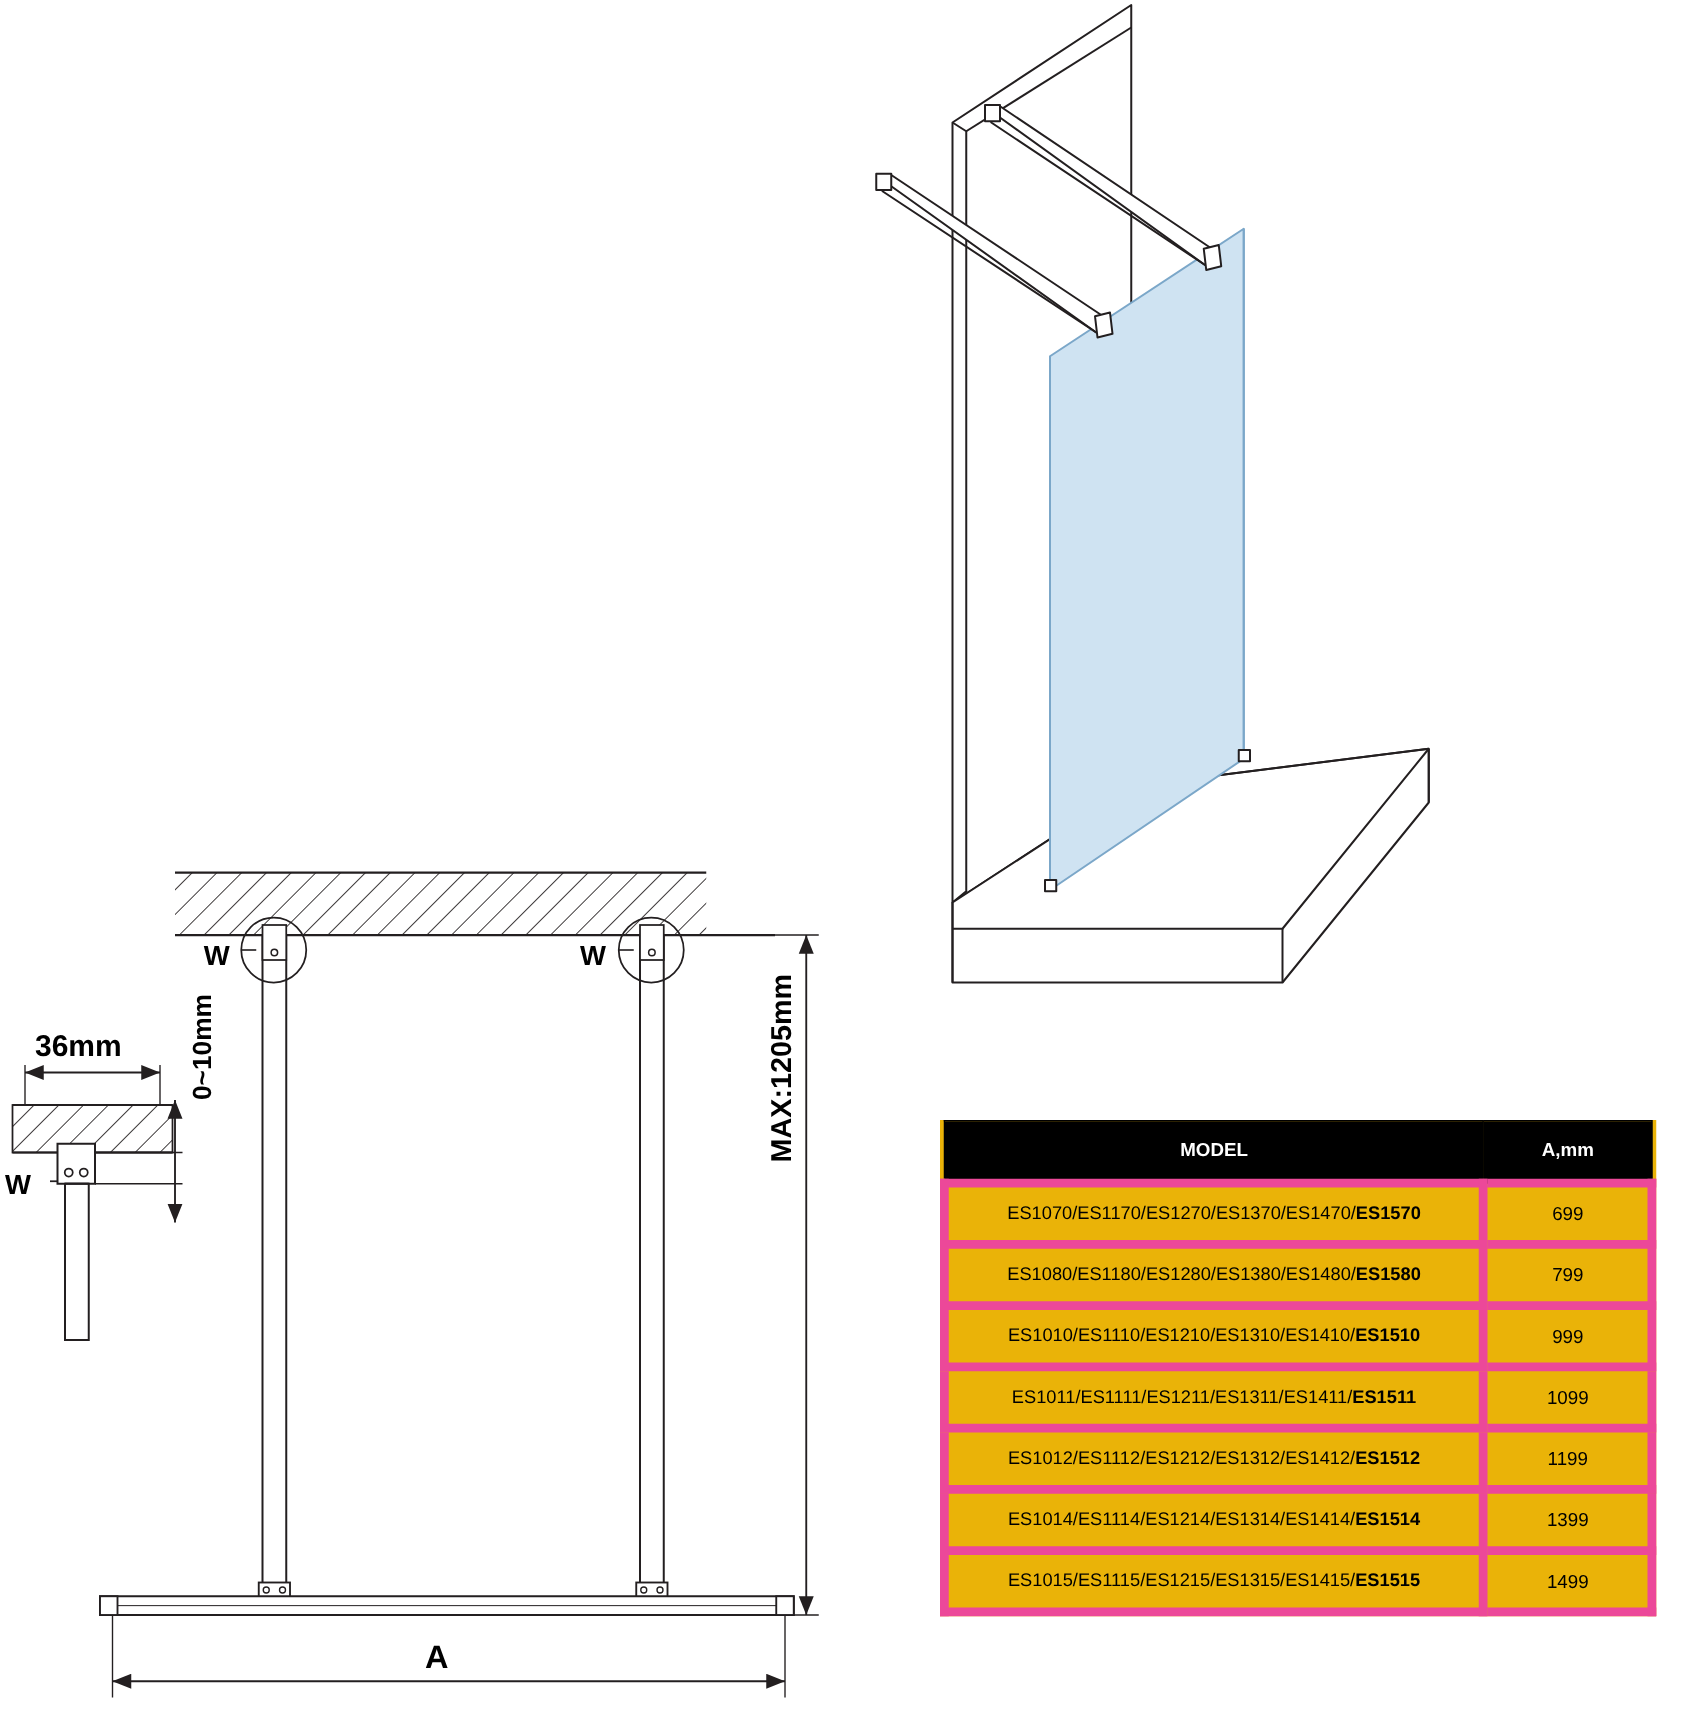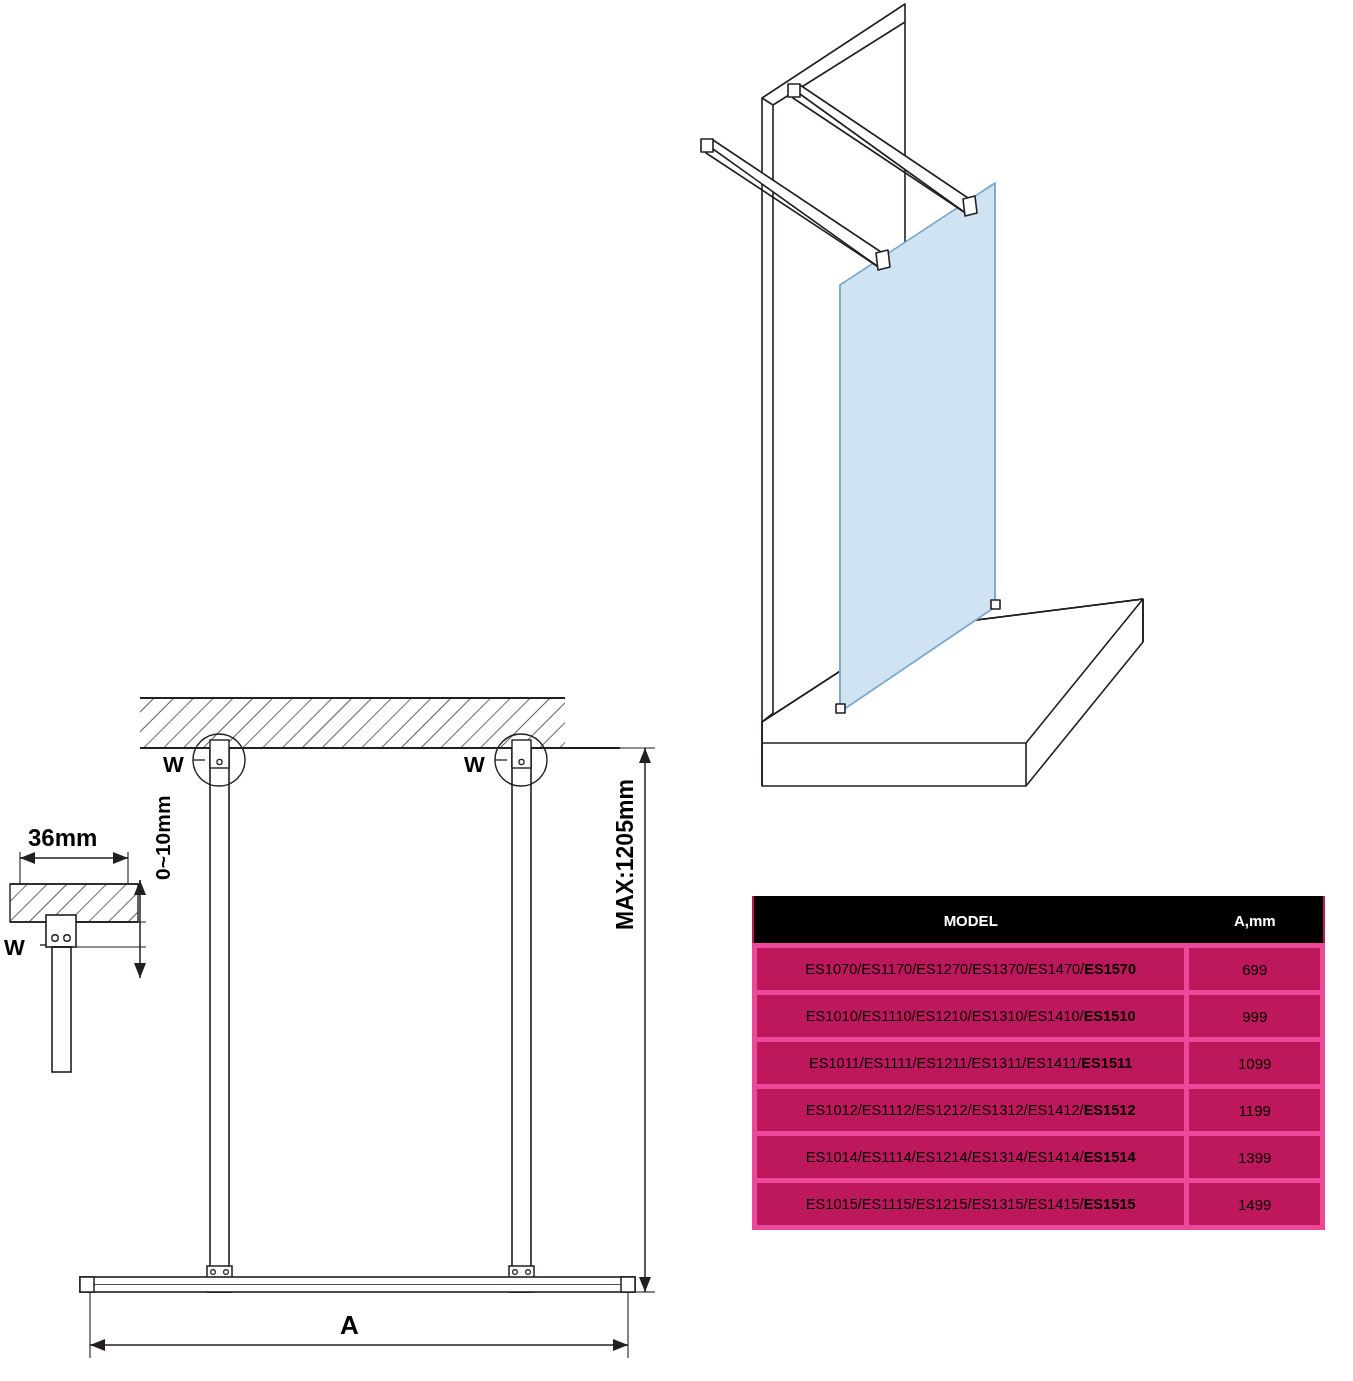--- a/index.html
+++ b/index.html
@@ -28,24 +28,24 @@
     height: 1381px;
   }
   
   .spec-table {
     position: absolute;
     left: 752px;
     top: 896px;
     width: 573px;
     border-collapse: collapse;
     font-size: 14.5px;
-    background: #be185d;
+    background: #eab308;
   }
   .spec-table th, .spec-table td {
-    border: 5px solid #ec4899;
+    border: 7px solid #ec4899;
     padding: 0;
     height: 42px;
     text-align: center;
     vertical-align: middle;
     font-weight: normal;
   }
   .spec-table thead th {
     background: #000;
     color: #fff;
     font-weight: bold;
@@ -239,20 +239,24 @@
         <th>MODEL</th>
         <th>A,mm</th>
       </tr>
     </thead>
     <tbody id="table-body">
         <tr>
           <td class="model-cell"><span>ES1070/ES1170/ES1270/ES1370/ES1470/</span><span class="hl">ES1570</span></td>
           <td class="a-cell">699</td>
         </tr>
         <tr>
+          <td class="model-cell"><span>ES1080/ES1180/ES1280/ES1380/ES1480/</span><span class="hl">ES1580</span></td>
+          <td class="a-cell">799</td>
+        </tr>
+        <tr>
           <td class="model-cell"><span>ES1010/ES1110/ES1210/ES1310/ES1410/</span><span class="hl">ES1510</span></td>
           <td class="a-cell">999</td>
         </tr>
         <tr>
           <td class="model-cell"><span>ES1011/ES1111/ES1211/ES1311/ES1411/</span><span class="hl">ES1511</span></td>
           <td class="a-cell">1099</td>
         </tr>
         <tr>
           <td class="model-cell"><span>ES1012/ES1112/ES1212/ES1312/ES1412/</span><span class="hl">ES1512</span></td>
           <td class="a-cell">1199</td>

